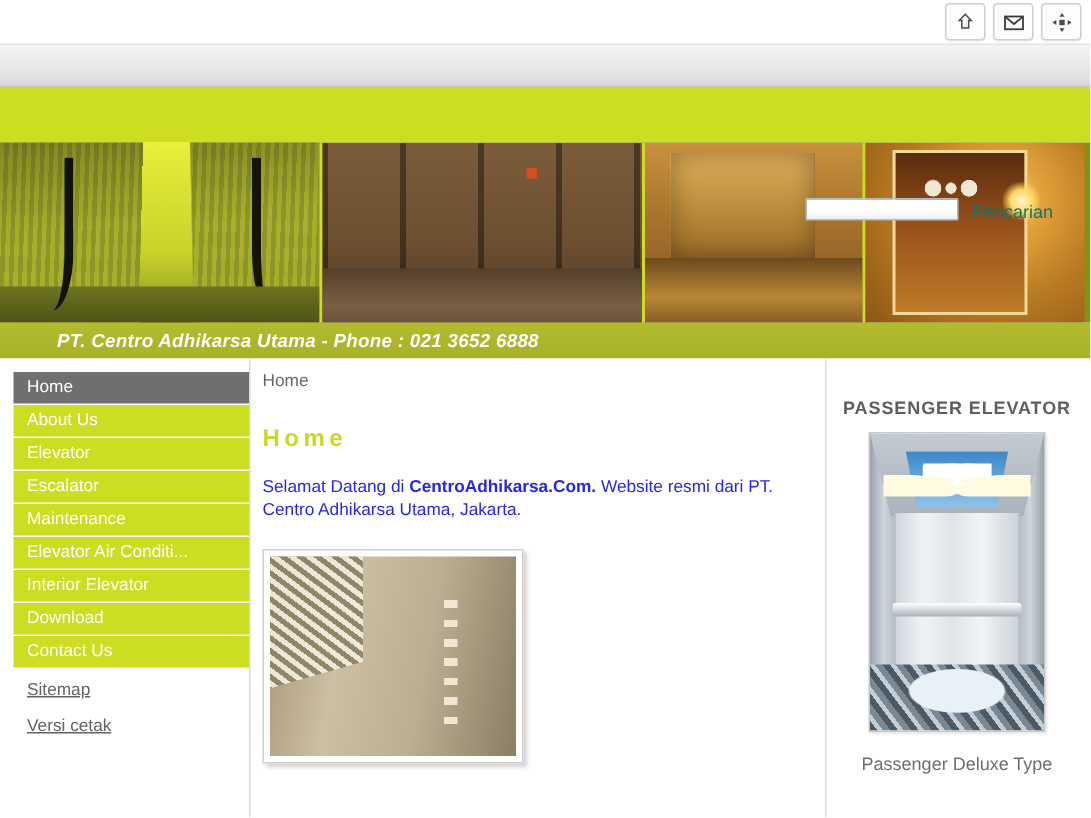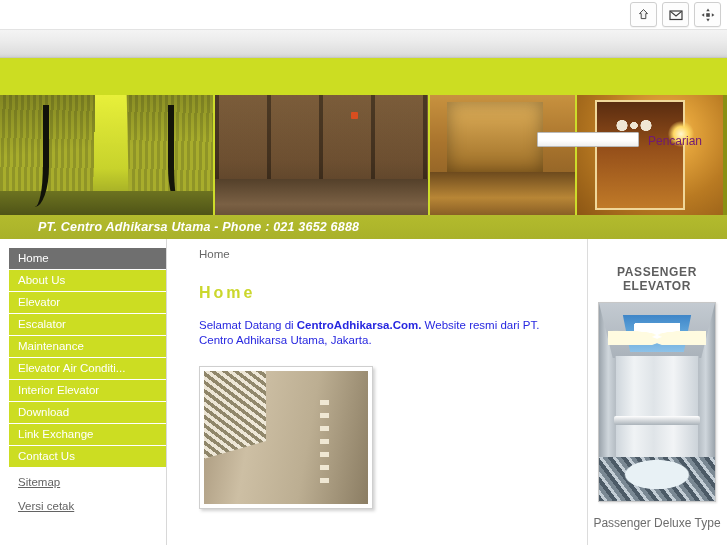--- a/index.html
+++ b/index.html
@@ -63,21 +63,21 @@
     border: 1px solid #b9b9b9;
     border-radius: 1px;
     font-family: "Liberation Sans", sans-serif;
     font-size: 10px;
     color: #333;
     padding: 0 3px;
     z-index: 6;
   }
   .search-label {
     position: absolute; left: 648px; top: 76px;
-    font-size: 12px; color: #701a75;
+    font-size: 12px; color: #0f766e;
     z-index: 6;
   }
 
   
   .banner {
     width: 727px; height: 120px;
     position: relative;
     background: #8a8f12;
     overflow: hidden;
     display: flex;
@@ -186,21 +186,20 @@
     letter-spacing: 0.2px;
     margin-left: 18px;
   }
 
   
   .content-wrap {
     width: 727px; height: 306px;
     position: relative;
     background: #ffffff;
     display: flex;
-    gap: 24px;
   }
 
   
   .sidebar {
     width: 166px;
     padding: 9px 0 0 9px;
     position: relative;
   }
   .nav-list { list-style: none; width: 157px; }
   .nav-item {
@@ -446,21 +445,20 @@
     <div class="sidebar">
       <ul class="nav-list">
         <li class="nav-item active">Home</li>
         <li class="nav-item">About Us</li>
         <li class="nav-item">Elevator</li>
         <li class="nav-item">Escalator</li>
         <li class="nav-item">Maintenance</li>
         <li class="nav-item">Elevator Air Conditi...</li>
         <li class="nav-item">Interior Elevator</li>
         <li class="nav-item">Download</li>
-        <li class="nav-item">Link Exchange</li>
         <li class="nav-item">Contact Us</li>
       </ul>
       <div class="side-links">
         <a class="side-link" href="#">Sitemap</a>
         <a class="side-link" href="#">Versi cetak</a>
       </div>
     </div>
 
     <div class="v-divider"></div>
 

